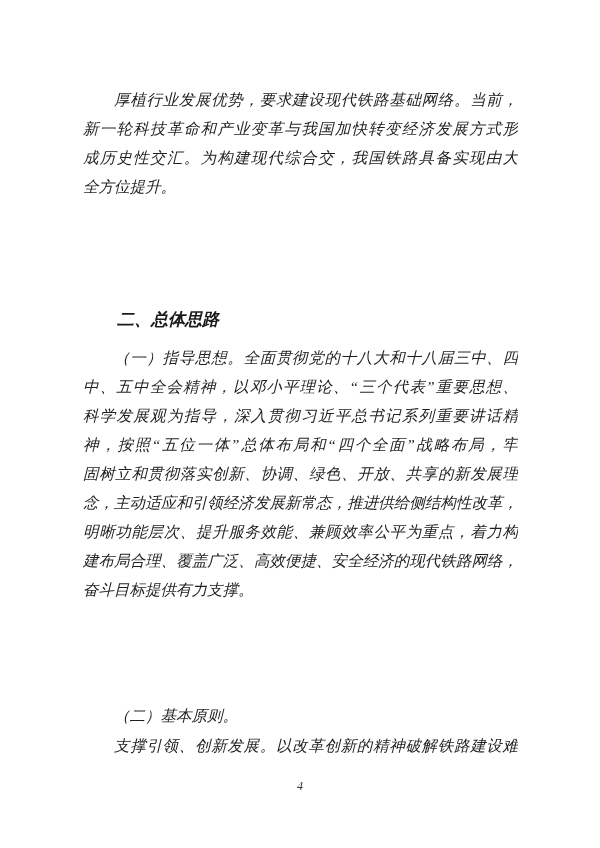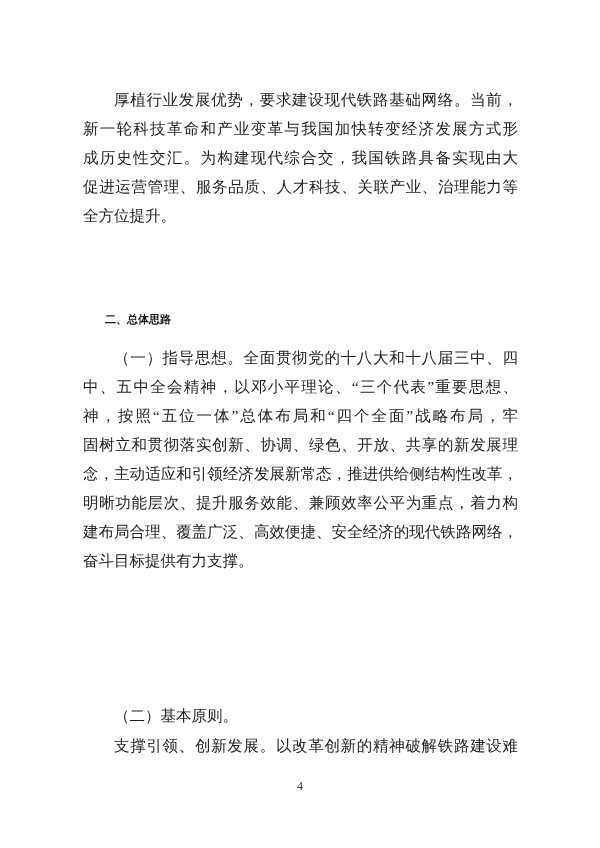--- a/index.html
+++ b/index.html
@@ -9,20 +9,21 @@
     font-family: "Liberation Serif", serif;
     color: #1f1f1f;
     position: relative;
     overflow: hidden;
   }
   .page {
     position: absolute;
     left: 0; top: 0;
     width: 600px; height: 836px;
     background: #ffffff;
+    font-style: italic;
   }
   .textblock {
     position: absolute;
     left: 83px;
     width: 435px;
   }
   .line {
     font-size: 15.5px;
     line-height: 29px;
     height: 29px;
@@ -33,21 +34,21 @@
   .line.fill { text-align-last: justify; }
   .line.end  { text-align-last: left; }
   .indent { text-indent: 2em; }
   .heading {
     position: absolute;
     left: 83px;
     width: 435px;
     top: 305px;
     font-family: "Liberation Sans", sans-serif;
     font-weight: bold;
-    font-size: 11px;
+    font-size: 17px;
     line-height: 29px;
     text-indent: 2em;
     color: #1a1a1a;
   }
   .pagenum {
     position: absolute;
     left: 0;
     top: 779px;
     width: 600px;
     text-align: center;
@@ -61,29 +62,29 @@
 </style>
 </head>
 <body>
 
 <div class="page">
 
   <div class="textblock" id="para1">
     <div class="line fill indent">厚植行业发展优势，要求建设现代铁路基础网络。当前，</div>
     <div class="line fill">新一轮科技革命和产业变革与我国加快转变经济发展方式形</div>
     <div class="line fill">成历史性交汇。为构建现代综合交，我国铁路具备实现由大</div>
-    <div class="line fill">促进运营管理、服务品质、人才科技、关联产业、治理能力等</div>
     <div class="line end">全方位提升。</div>
   </div>
 
   <div class="heading">二、总体思路</div>
 
   <div class="textblock" id="para2">
     <div class="line fill indent">（一）指导思想。全面贯彻党的十八大和十八届三中、四</div>
     <div class="line fill">中、五中全会精神，以邓小平理论、“三个代表”重要思想、</div>
+    <div class="line fill">科学发展观为指导，深入贯彻习近平总书记系列重要讲话精</div>
     <div class="line fill">神，按照“五位一体”总体布局和“四个全面”战略布局，牢</div>
     <div class="line fill">固树立和贯彻落实创新、协调、绿色、开放、共享的新发展理</div>
     <div class="line fill">念，主动适应和引领经济发展新常态，推进供给侧结构性改革，</div>
     <div class="line fill">明晰功能层次、提升服务效能、兼顾效率公平为重点，着力构</div>
     <div class="line fill">建布局合理、覆盖广泛、高效便捷、安全经济的现代铁路网络，</div>
     <div class="line end">奋斗目标提供有力支撑。</div>
   </div>
 
   <div class="textblock" id="para3">
     <div class="line end indent">（二）基本原则。</div>

